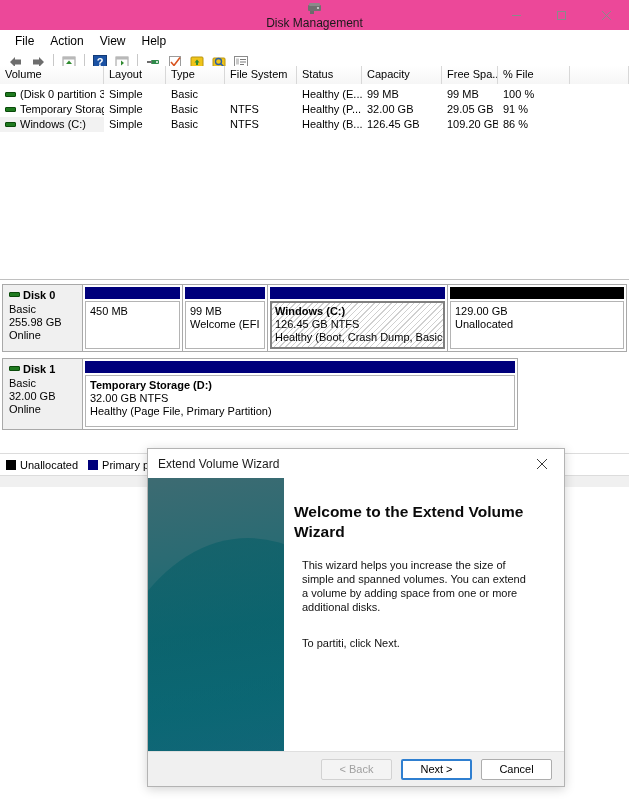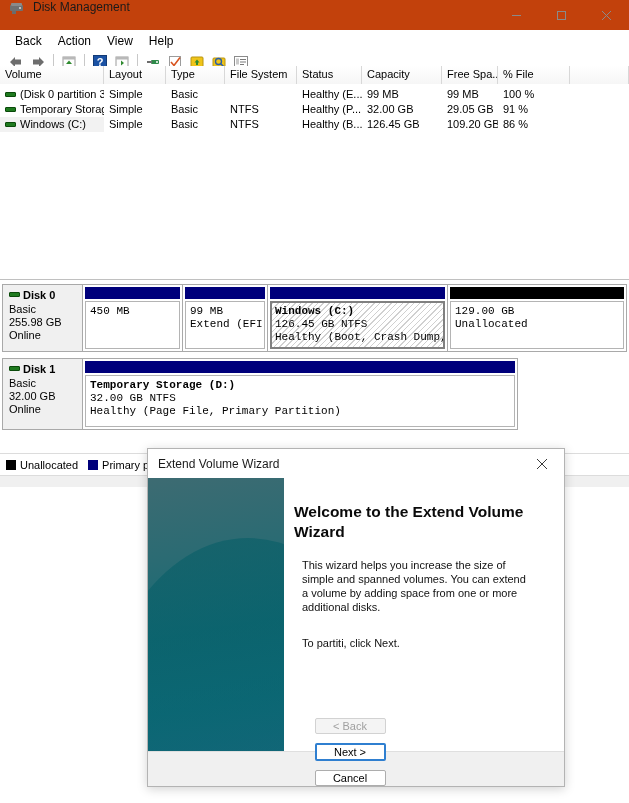--- a/index.html
+++ b/index.html
@@ -19,23 +19,24 @@
     left: 0; top: 0;
     width: 629px; height: 487px;
     background: #ffffff;
     border-bottom: 1px solid #d6d6d6;
   }
 
   
   .titlebar {
     position: relative;
     height: 30px;
-    background: #c2410c;
-    display: flex;
-    align-items: flex-start;
+    background: #ec4899;
+    display: flex;
+    align-items: center;
+    flex-direction: column;
   }
   .titlebar-icon {
     width: 16px; height: 16px;
     margin-left: 9px; margin-right: 8px;
     position: relative;
   }
   .title-text {
     font-size: 12px;
     color: #1a1a1a;
   }
@@ -165,21 +166,20 @@
     margin-bottom: 1px;
   }
   .disk-info .dname .vol-icon { margin-right: 3px; }
   .parts {
     flex: 1;
     display: flex;
     border: 1px solid #a9a9a9;
     border-left: none;
     background: #ffffff;
     overflow: hidden;
-    font-family: Liberation Mono, monospace;
   }
   .part {
     border-right: 1px solid #a9a9a9;
     padding: 2px;
     display: flex;
     flex-direction: column;
     background: #ffffff;
   }
   .part:last-child { border-right: none; }
   .part-cap {
@@ -307,21 +307,20 @@
     position: absolute;
     left: 0; right: 0; bottom: 0;
     height: 35px;
     background: #f0f0f0;
     border-top: 1px solid #dfdfdf;
     display: flex;
     align-items: center;
     justify-content: flex-end;
     padding-right: 12px;
     gap: 9px;
-    flex-direction: column;
   }
   .wz-btn {
     width: 71px; height: 21px;
     font-size: 11px;
     font-family: "Liberation Sans", sans-serif;
     background: #ffffff;
     border: 1px solid #adadad;
     border-radius: 2px;
     color: #000;
     display: flex; align-items: center; justify-content: center;
@@ -360,21 +359,21 @@
       </div>
       <div class="wc wc-close">
         <svg width="11" height="11" viewBox="0 0 11 11">
             <path d="M1 1 L10 10 M10 1 L1 10" stroke="#8a8a8a" stroke-width="1" fill="none"></path>
           </svg>
       </div>
     </div>
   </div>
 
   <div class="menubar">
-    <div class="menu-item">Back</div>
+    <div class="menu-item">File</div>
     <div class="menu-item">Action</div>
     <div class="menu-item">View</div>
     <div class="menu-item">Help</div>
   </div>
 
   <div class="toolbar">
     <div class="tb-btn">
       <svg width="16" height="14" viewBox="0 0 16 14">
         <path d="M7 2 L2 7 L7 12 L7 9.5 L13 9.5 L13 4.5 L7 4.5 Z" fill="#6d6d6d"></path>
       </svg>
@@ -519,21 +518,21 @@
             <div></div>
             <div>450 MB</div>
             <div></div>
           </div>
         </div>
         <div class="part" style="width:85px">
           <div class="part-cap"></div>
           <div class="part-body">
             <div></div>
             <div>99 MB</div>
-            <div>Extend (EFI </div>
+            <div>Welcome (EFI </div>
           </div>
         </div>
         <div class="part" style="width:180px">
           <div class="part-cap"></div>
           <div class="part-body hatched">
             <div class="pname">Windows  (C:)</div>
             <div>126.45 GB NTFS</div>
             <div>Healthy (Boot, Crash Dump, Basic Dat</div>
           </div>
         </div>

